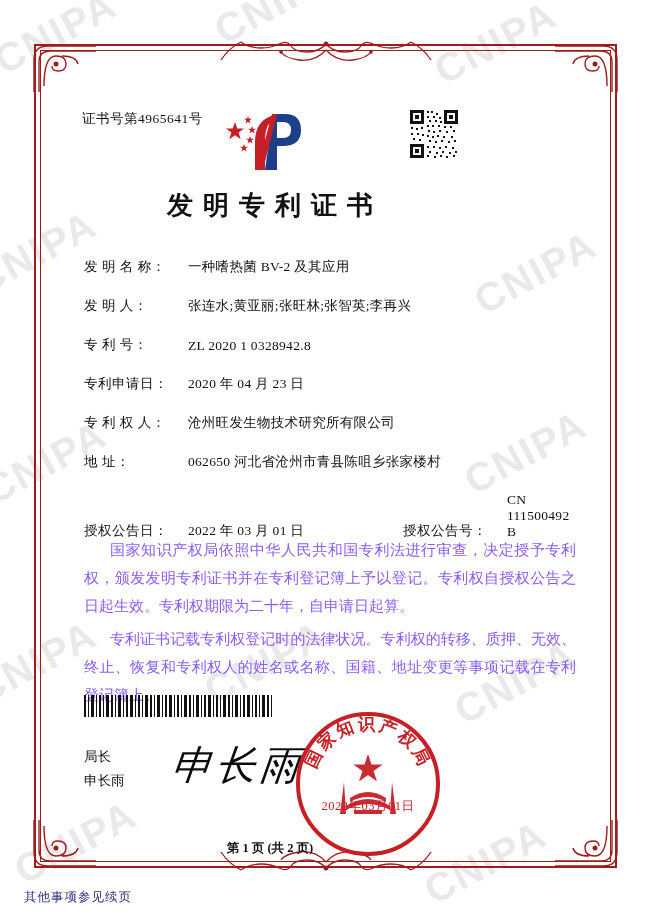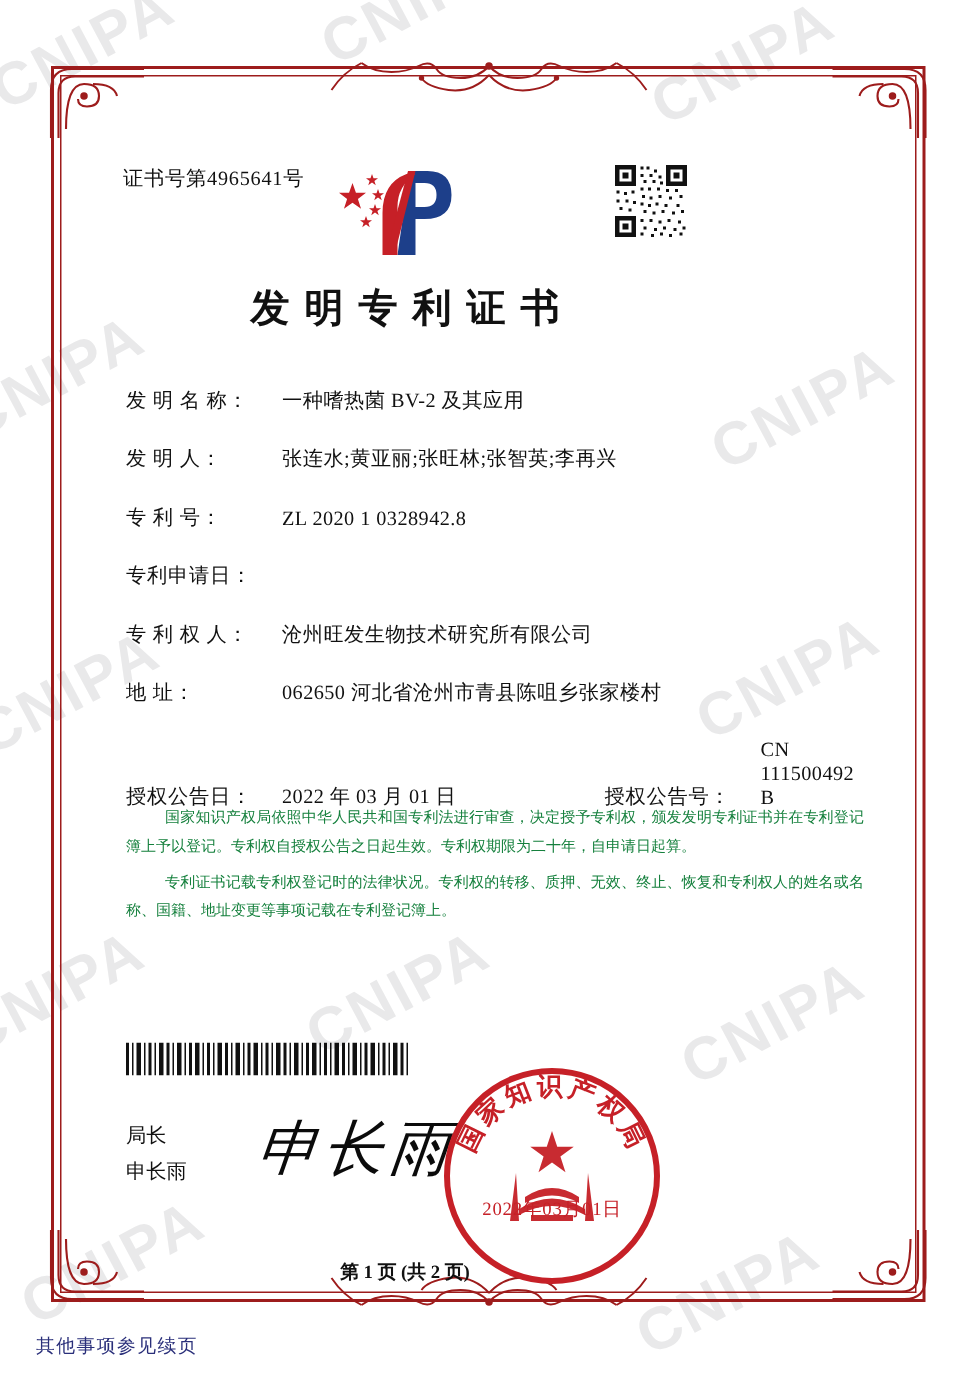--- a/index.html
+++ b/index.html
@@ -176,22 +176,22 @@
     letter-spacing: 0.5px;
     white-space: nowrap;
   }
   .field-value2 { flex: 1; letter-spacing: 0.3px; }
 
   .paragraphs {
     position: absolute;
     left: 44px;
     top: 487px;
     width: 492px;
-    font-size: 10px;
-    color: #15803d;
+    font-size: 15px;
+    color: #8b5cf6;
     line-height: 1.85;
   }
   .paragraphs p {
     margin: 0 0 6px 0;
     text-indent: 26px;
     text-align: justify;
   }
 
   
   .barcode {
@@ -458,20 +458,21 @@
         <div class="field-value">张连水;黄亚丽;张旺林;张智英;李再兴</div>
       </div>
 
       <div class="field-row">
         <div class="field-label">专 利 号：</div>
         <div class="field-value">ZL 2020 1 0328942.8</div>
       </div>
 
       <div class="field-row">
         <div class="field-label">专利申请日：</div>
+        <div class="field-value">2020 年 04 月 23 日</div>
       </div>
 
       <div class="field-row">
         <div class="field-label">专 利 权 人：</div>
         <div class="field-value">沧州旺发生物技术研究所有限公司</div>
       </div>
 
       <div class="field-row">
         <div class="field-label">地 址：</div>
         <div class="field-value">062650 河北省沧州市青县陈咀乡张家楼村</div>

